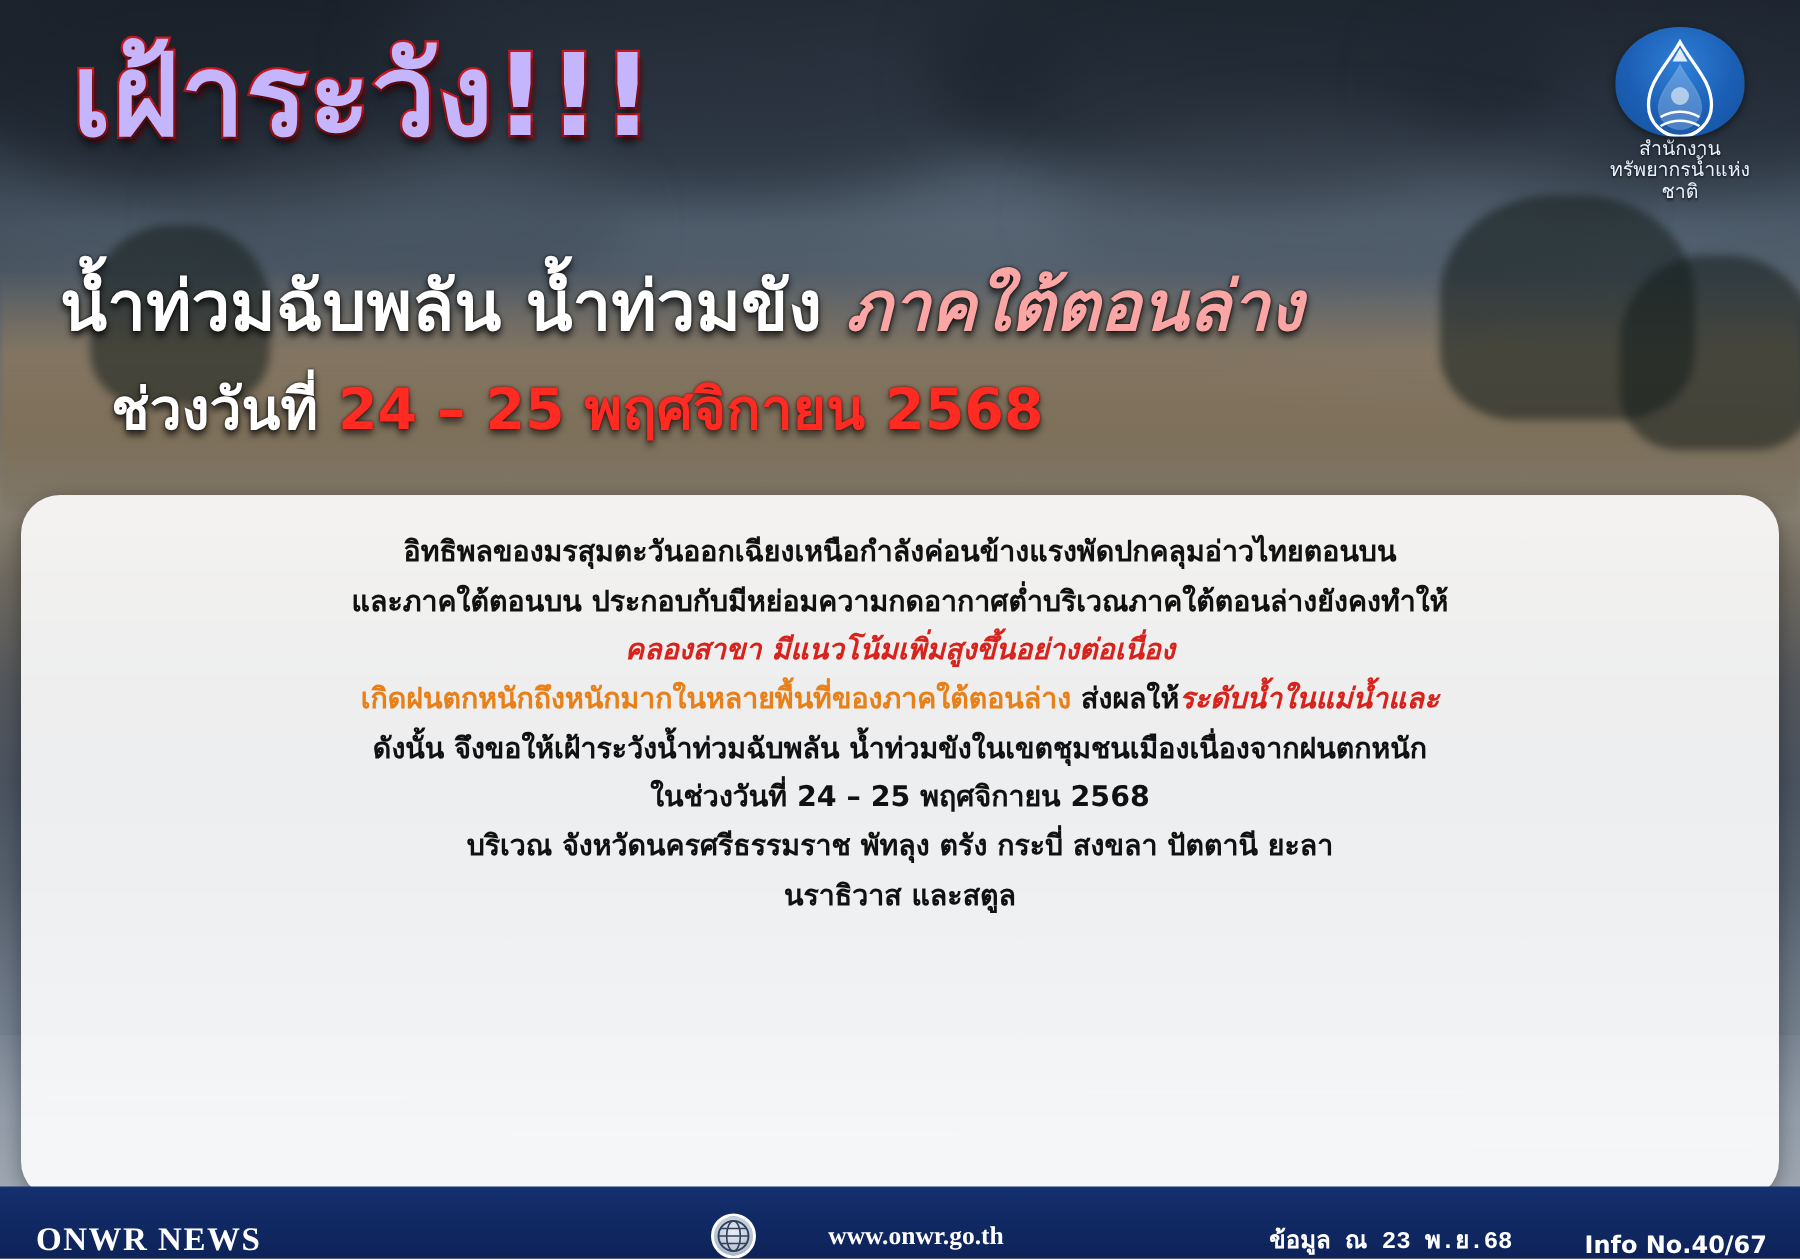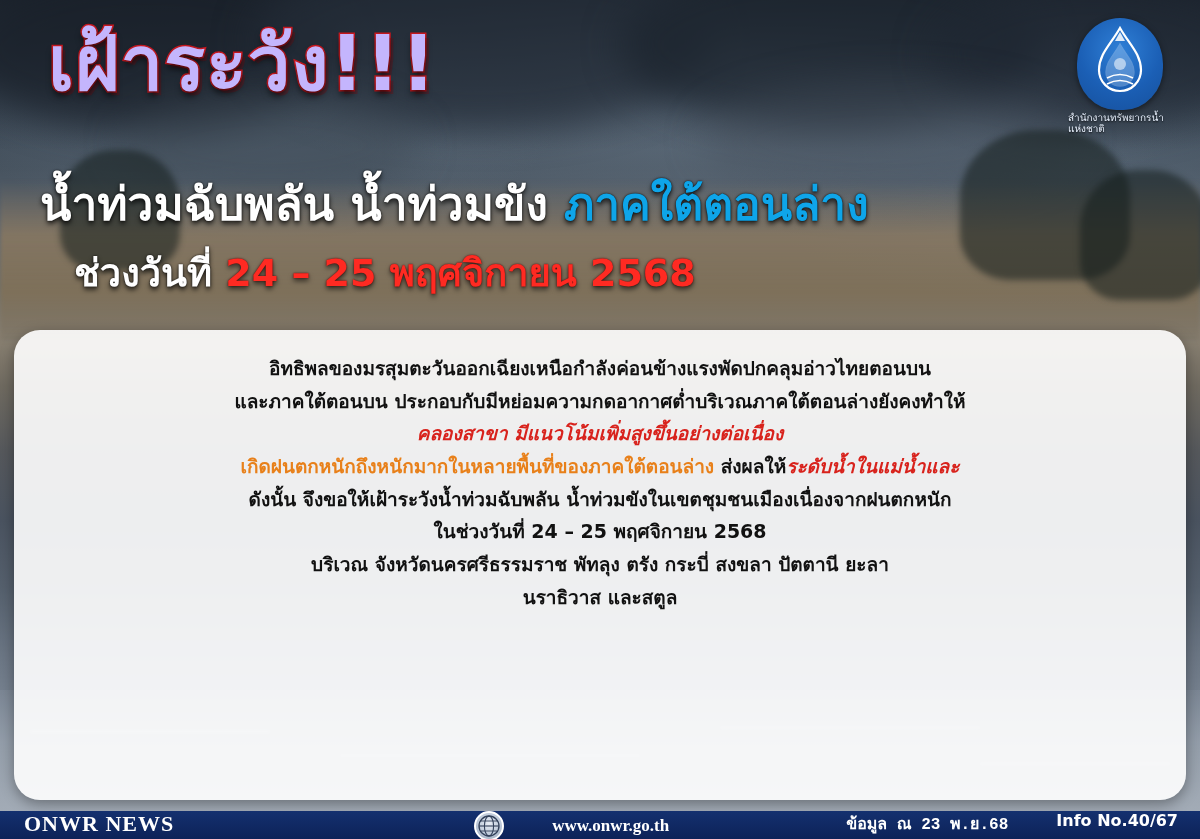--- a/index.html
+++ b/index.html
@@ -108,21 +108,22 @@
     position: absolute;
     left: 40px;
     top: 178px;
     font-size: 46px;
     font-weight: 700;
     color: #ffffff;
     line-height: 1.15;
     text-shadow: 0 3px 5px rgba(0,0,0,0.75), 0 0 2px rgba(0,0,0,0.9);
   }
   .subline1 .em {
-    color: #0ea5e9;
+    color: #fca5a5;
+    font-style: italic;
   }
   .subline2 {
     position: absolute;
     left: 38px;
     top: 252px;
     font-size: 38px;
     font-weight: 700;
     color: #ffffff;
     line-height: 1.15;
     text-shadow: 0 3px 5px rgba(0,0,0,0.75), 0 0 2px rgba(0,0,0,0.9);
@@ -149,22 +150,23 @@
     height: 92px;
     border-radius: 50% 50% 46% 46%;
     background: radial-gradient(circle at 50% 34%, #2f7fd6 0%, #1b5fb5 55%, #16509c 100%);
     box-shadow: 0 2px 6px rgba(0,0,0,0.5);
     position: relative;
     overflow: hidden;
   }
   .seal-emblem svg { position: absolute; inset: 0; }
   .seal-caption {
     margin-top: 2px;
-    font-size: 10px;
+    font-size: 13px;
     color: #e9f2ff;
+    text-align: center;
     line-height: 1.1;
     width: 104px;
     text-shadow: 0 1px 2px rgba(0,0,0,0.8);
   }
 
   
   .panel {
     position: absolute;
     left: 14px;
     top: 330px;
@@ -186,25 +188,25 @@
   .para .orange { color: #e8801a; }
   .para .red-ital { color: #d8221c; font-style: italic; }
   .p-line { white-space: nowrap; }
 
   
   .footer {
     position: absolute;
     left: 0;
     bottom: 0;
     width: 1200px;
-    height: 28px;
+    height: 48px;
     background: linear-gradient(180deg, #14306f 0%, #0d2258 100%);
     color: #fff;
     display: flex;
-    align-items: flex-start;
+    align-items: flex-end;
   }
   .footer-brand {
     margin-left: 24px;
     font-size: 22px;
     font-weight: 700;
     letter-spacing: 1px;
     font-family: "Liberation Serif", "DejaVu Serif", serif;
   }
   .footer-web {
     display: flex;

